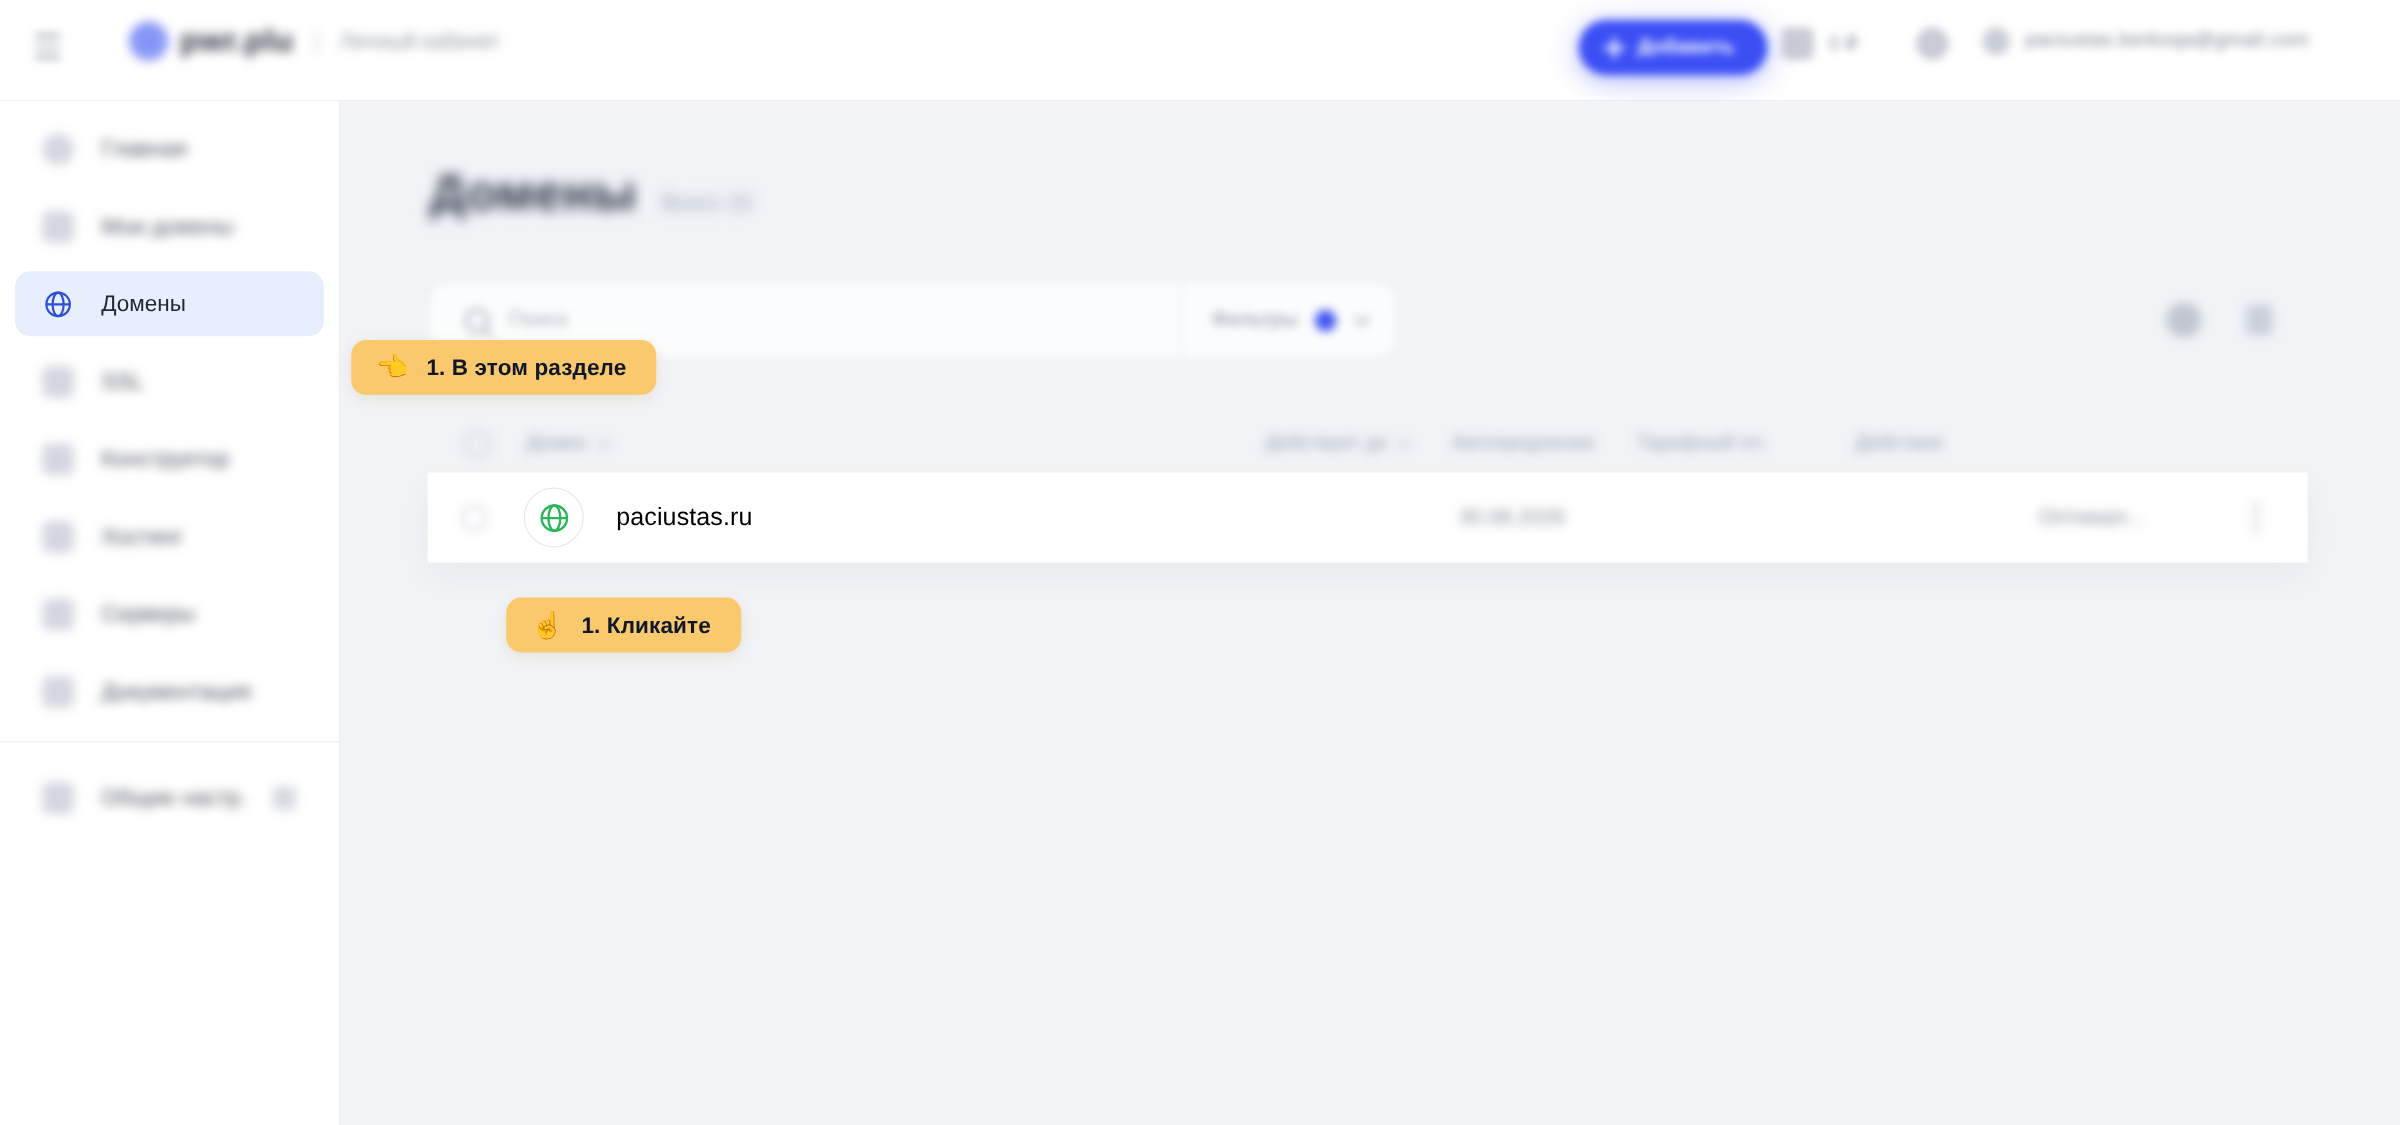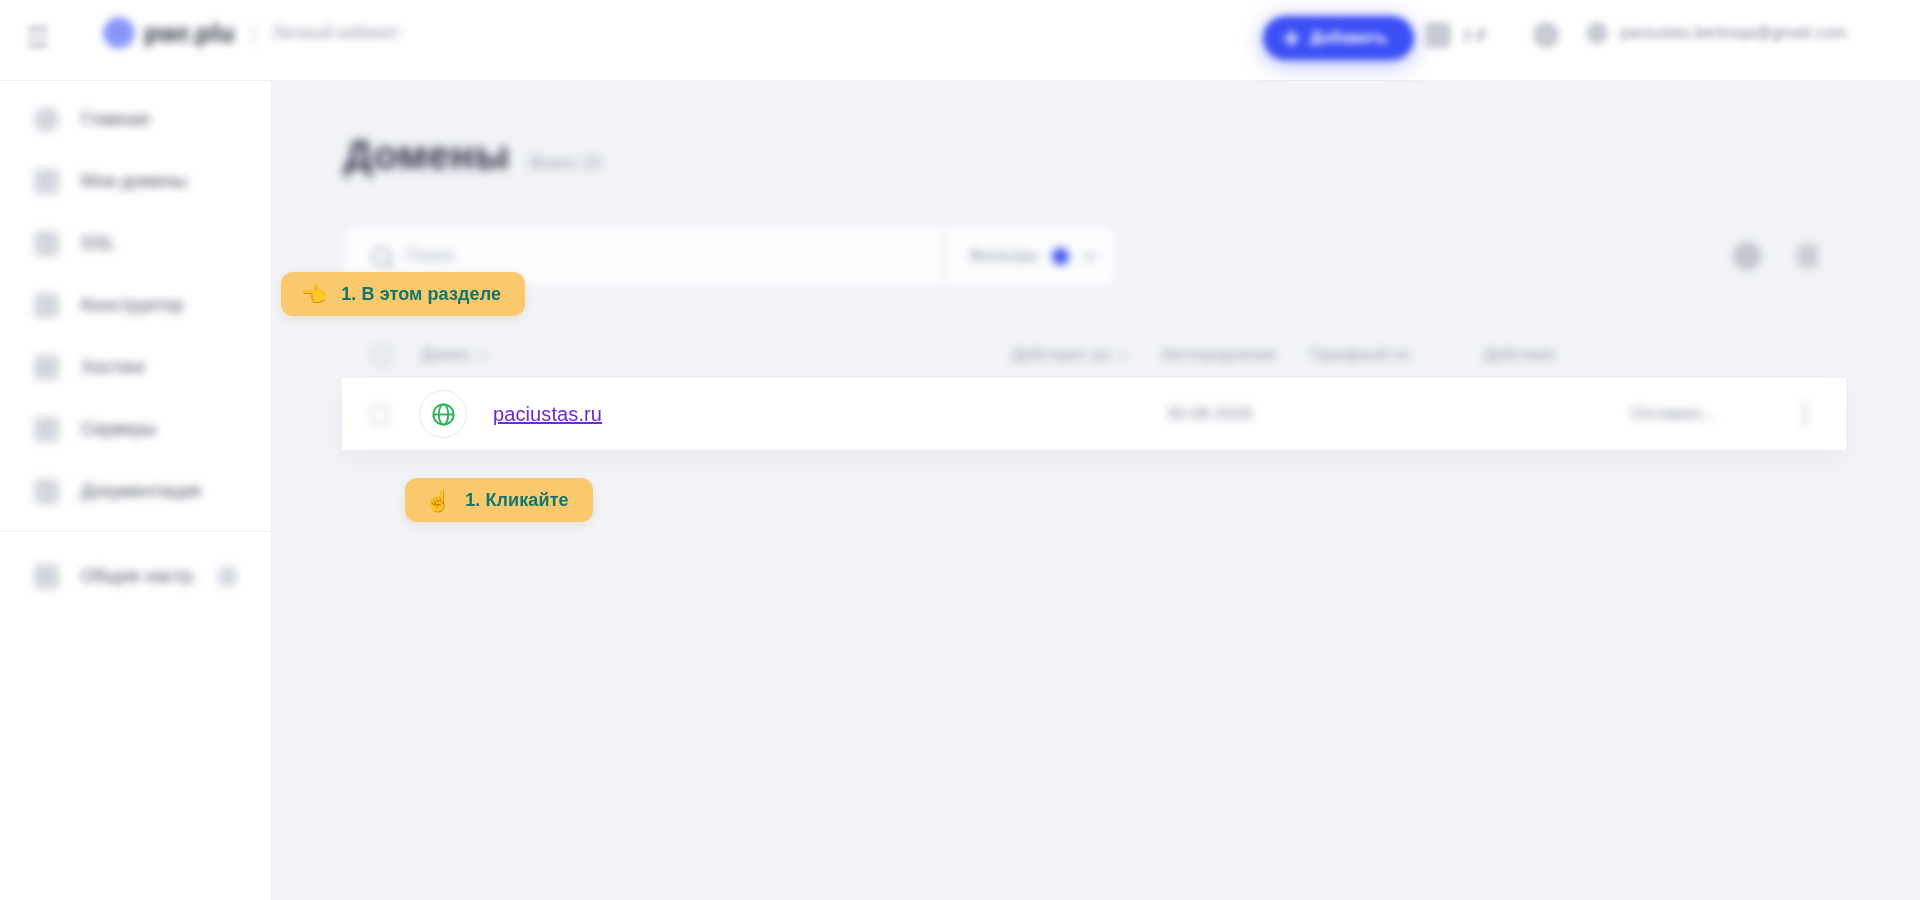--- a/index.html
+++ b/index.html
@@ -276,21 +276,21 @@
     margin-left: 30px;
   }
   .domain-avatar {
     width: 48px; height: 48px; border-radius: 50%;
     background: #ffffff;
     border: 1px solid #e6e9ef;
     display: flex; align-items: center; justify-content: center;
     flex: 0 0 auto;
   }
   .domain-name {
-    font-size: 20px; color: #6d28d9; letter-spacing: .1px; text-decoration: underline;
+    font-size: 20px; color: #000000; letter-spacing: .1px;
   }
   .cell {
     position: absolute;
     font-size: 17px; color: #848c9c;
     filter: blur(4.2px);
     white-space: nowrap;
   }
   .cell.lock { left: 770px; }
   .cell.lock .lk {
     width: 15px; height: 19px; border-radius: 3px; background: #7e869a; opacity:.6;
@@ -331,21 +331,21 @@
     gap: 14px;
     padding: 0 24px 0 20px;
     box-shadow: 0 3px 10px rgba(160,120,30,.14);
     z-index: 40;
   }
   .callout .emoji {
     font-size: 21px; line-height: 1;
     filter: none;
   }
   .callout .ctext {
-    font-size: 18px; font-weight: 700; color: #0f766e;
+    font-size: 18px; font-weight: 700; color: #0f172a;
     white-space: nowrap; letter-spacing: .1px;
   }
   #callout-1 { left: 281px; top: 272px; }
   #callout-2 { left: 405px; top: 478px; }
 
   
   .scroll-track {
     position: absolute; right: 0; top: 81px;
     width: 6px; height: 819px; background: transparent;
   }
@@ -395,20 +395,30 @@
     <div class="nav-item blurred">
       <span class="nav-ico ph r"></span>
       <span class="nav-label">Главная</span>
     </div>
 
     <div class="nav-item blurred">
       <span class="nav-ico ph"></span>
       <span class="nav-label">Мои домены</span>
     </div>
 
+    <div class="nav-item active">
+      <span class="nav-ico">
+        <svg width="25" height="25" viewBox="0 0 24 24" fill="none" stroke="currentColor" stroke-width="1.7">
+          <circle cx="12" cy="12" r="9"></circle>
+          <line x1="3" y1="12" x2="21" y2="12"></line>
+          <ellipse cx="12" cy="12" rx="4.2" ry="9"></ellipse>
+        </svg>
+      </span>
+      <span class="nav-label">Домены</span>
+    </div>
 
     <div class="nav-item blurred">
       <span class="nav-ico ph"></span>
       <span class="nav-label">SSL</span>
     </div>
 
     <div class="nav-item blurred">
       <span class="nav-ico ph"></span>
       <span class="nav-label">Конструктор</span>
     </div>

